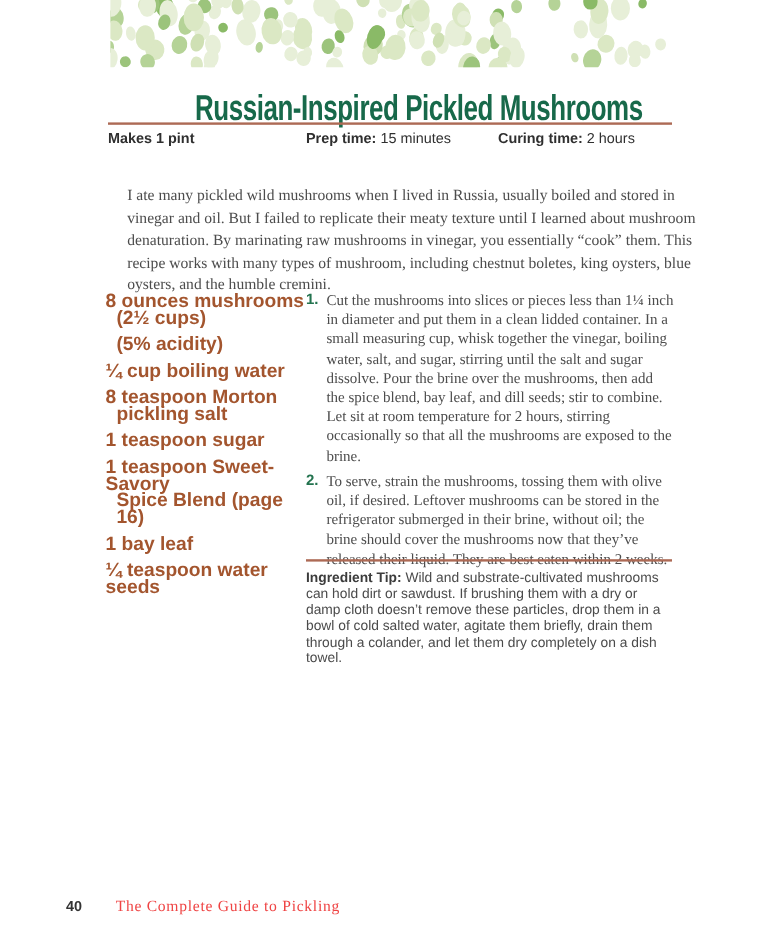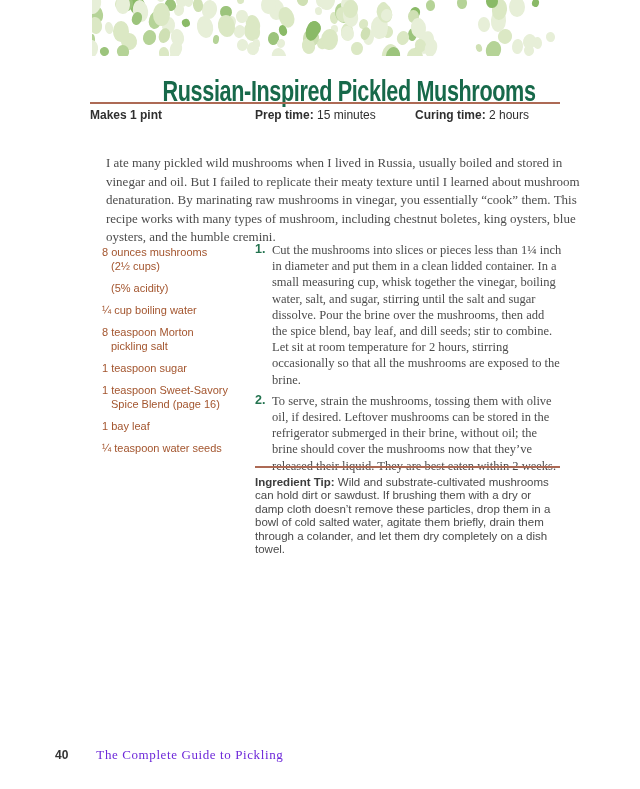--- a/index.html
+++ b/index.html
@@ -27,42 +27,42 @@
   .meta-col1{width:165px;}
   .meta-col2{width:160px;}
   .meta-col3{flex:1;}
   .b{font-weight:bold;}
 
   
   .intro{position:absolute;top:138px;left:90px;width:474px;
     font-family:"Liberation Serif",serif;font-size:13px;line-height:18.6px;color:#4c4c4c;margin:16px;}
 
   
-  .ingredients{position:absolute;top:245px;left:102px;width:172px;
-    font-size:11px;line-height:14px;color:#a3552e;}
+  .ingredients{position:absolute;top:245px;left:88px;width:172px;
+    font-size:16px;line-height:14px;color:#a3552e;font-weight:bold;}
   .ing-item{margin-bottom:8px;}
   .ing-l2{padding-left:9px;}
 
   
   .instructions{position:absolute;top:242px;left:255px;width:307px;}
   .step{position:relative;padding-left:17px;margin-bottom:5px;}
   .step-num{position:absolute;left:0;top:0;font-weight:bold;font-size:12.5px;color:#23734f;}
   .step-text{margin:0;font-family:"Liberation Serif",serif;font-size:12.5px;line-height:16.2px;color:#4c4c4c;}
 
   
   .tip{position:absolute;top:466px;left:255px;width:305px;
     border-top:2px solid #ad6a55;padding-top:8px;
     font-size:11.5px;line-height:13.4px;color:#4a4a4a;}
   .tip-label{font-weight:bold;color:#3c3c3c;}
 
   
   .footer{position:absolute;top:747px;left:55px;display:flex;align-items:baseline;}
   .footer-num{font-weight:bold;font-size:12px;color:#333333;}
   .footer-title{margin-left:28px;font-family:"Liberation Serif",serif;font-size:13px;
-    letter-spacing:0.6px;color:#6d28d9;}
+    letter-spacing:0.6px;color:#ef4444;}
 </style>
 </head>
 <body>
 
 <div class="page">
 
   <div class="dots-band">
       <div class="dot" style="width: 8.35719px; height: 12.0688px; left: 238.44px; top: 11.6135px; background: rgb(219, 232, 196); transform: rotate(-5.09187deg);"></div>
       <div class="dot" style="width: 9.17777px; height: 11.8456px; left: 177.634px; top: -1.3009px; background: rgb(219, 232, 196); transform: rotate(-8.65497deg);"></div>
       <div class="dot" style="width: 9.61737px; height: 11.3533px; left: 317.931px; top: 7.17563px; background: rgb(138, 186, 103); transform: rotate(18.7018deg);"></div>

